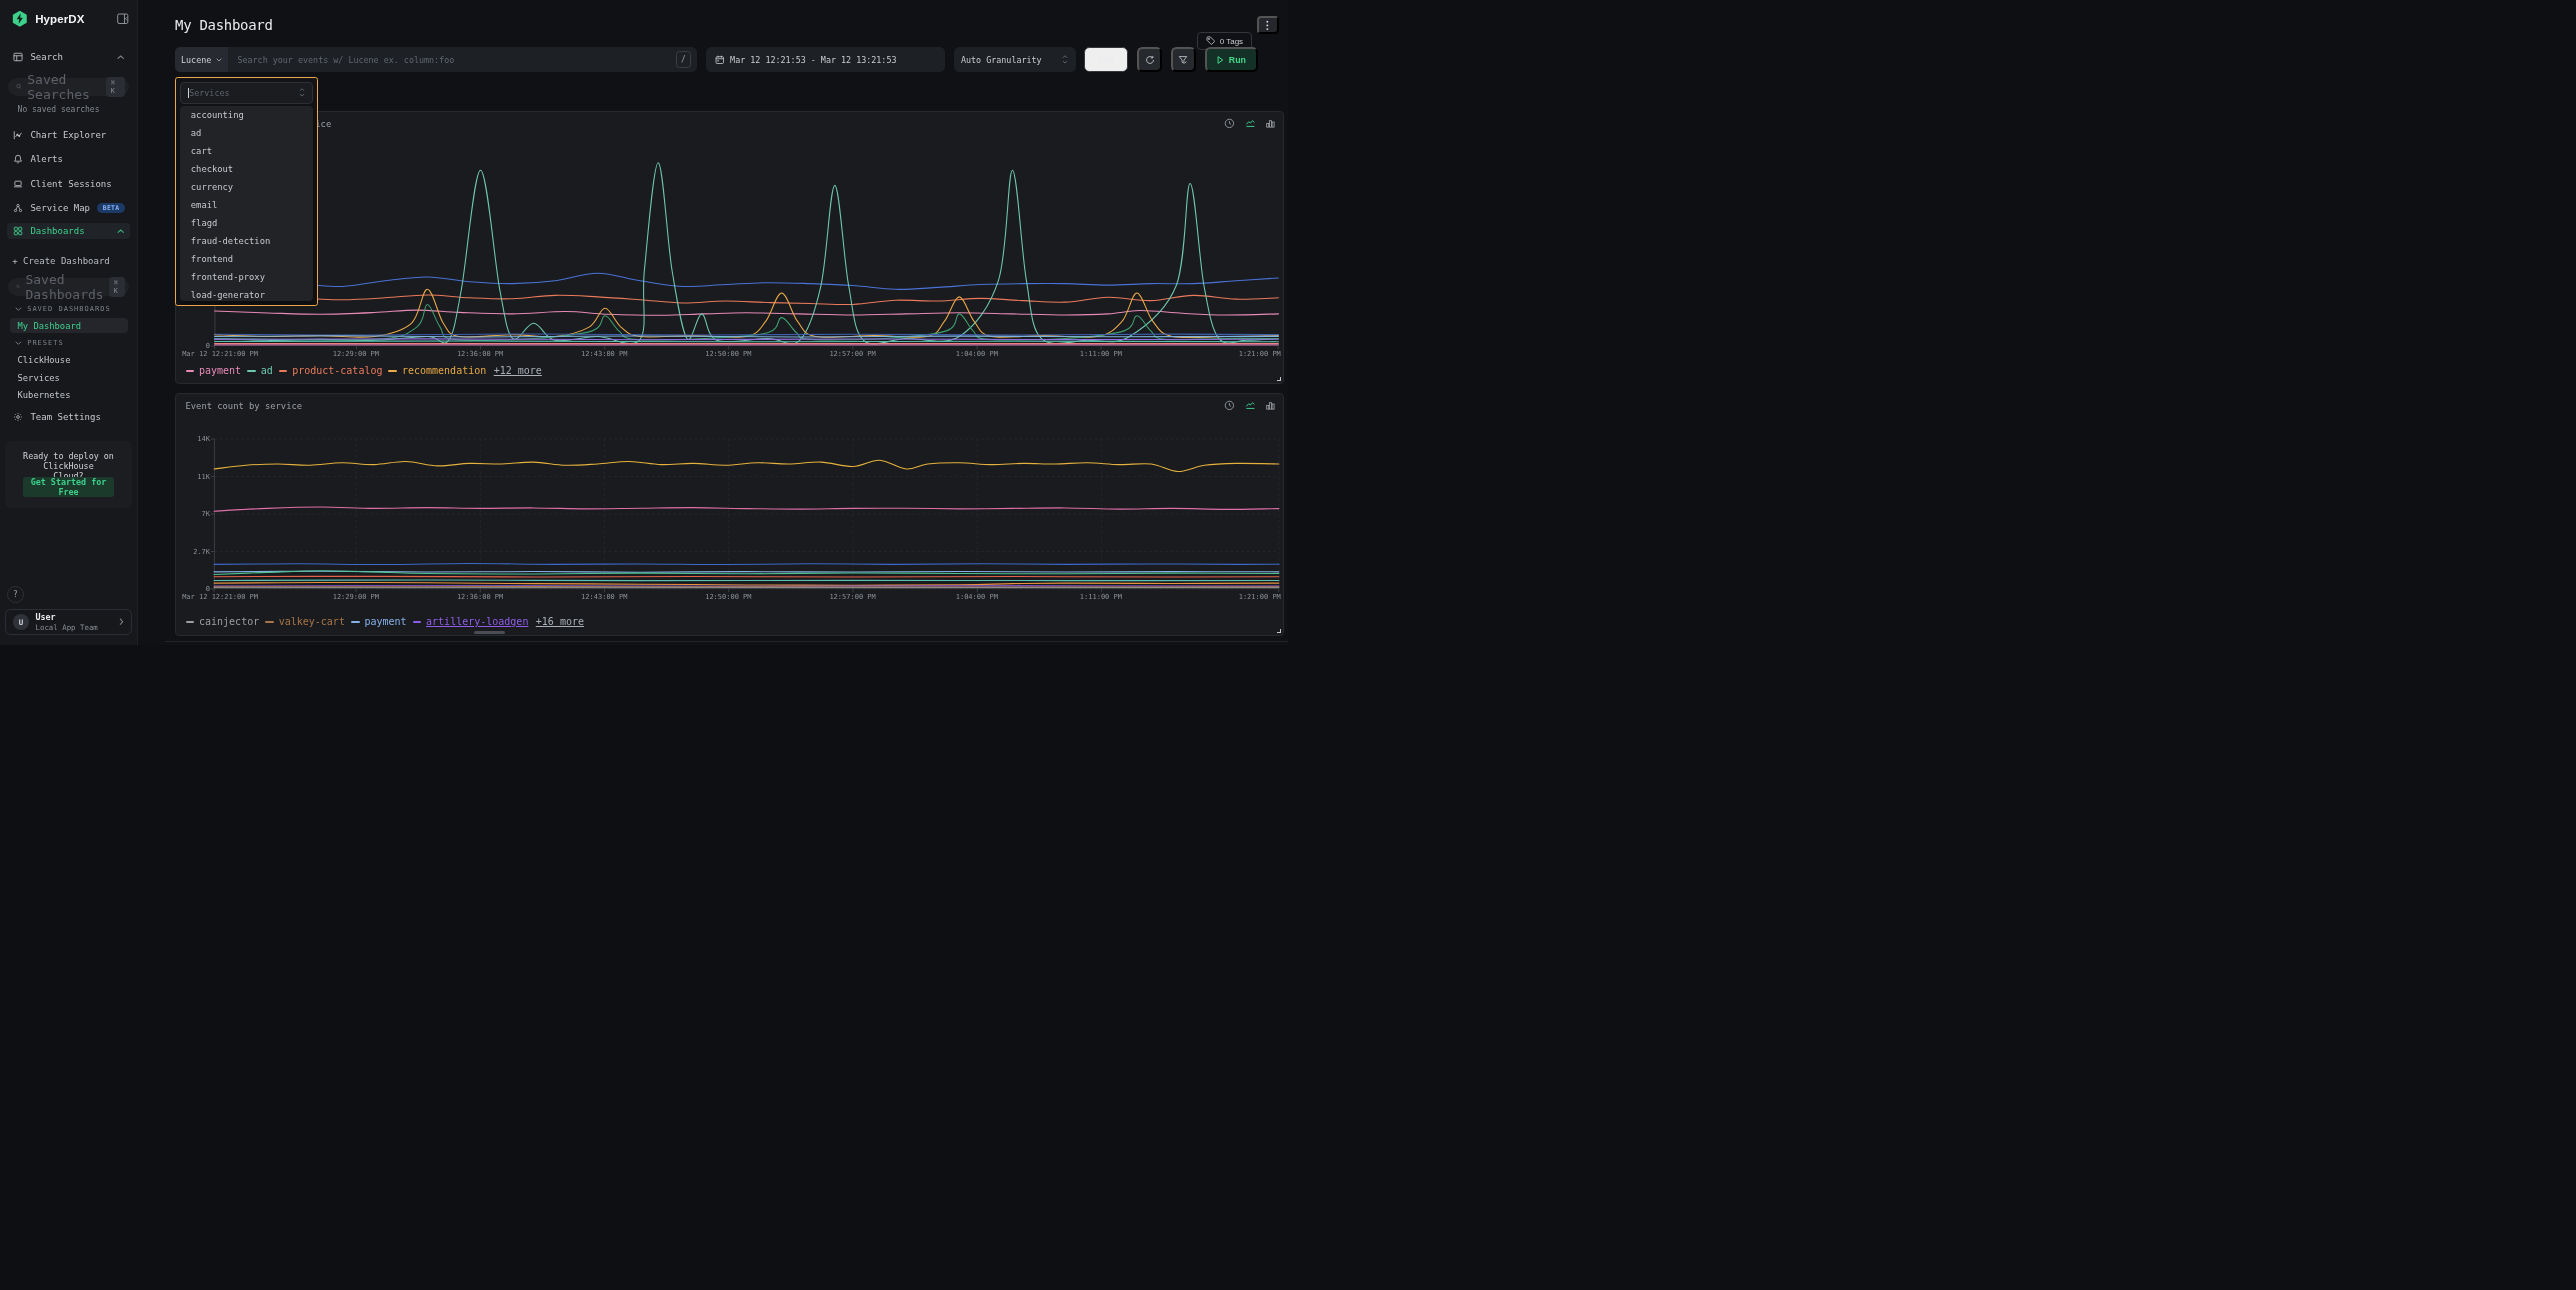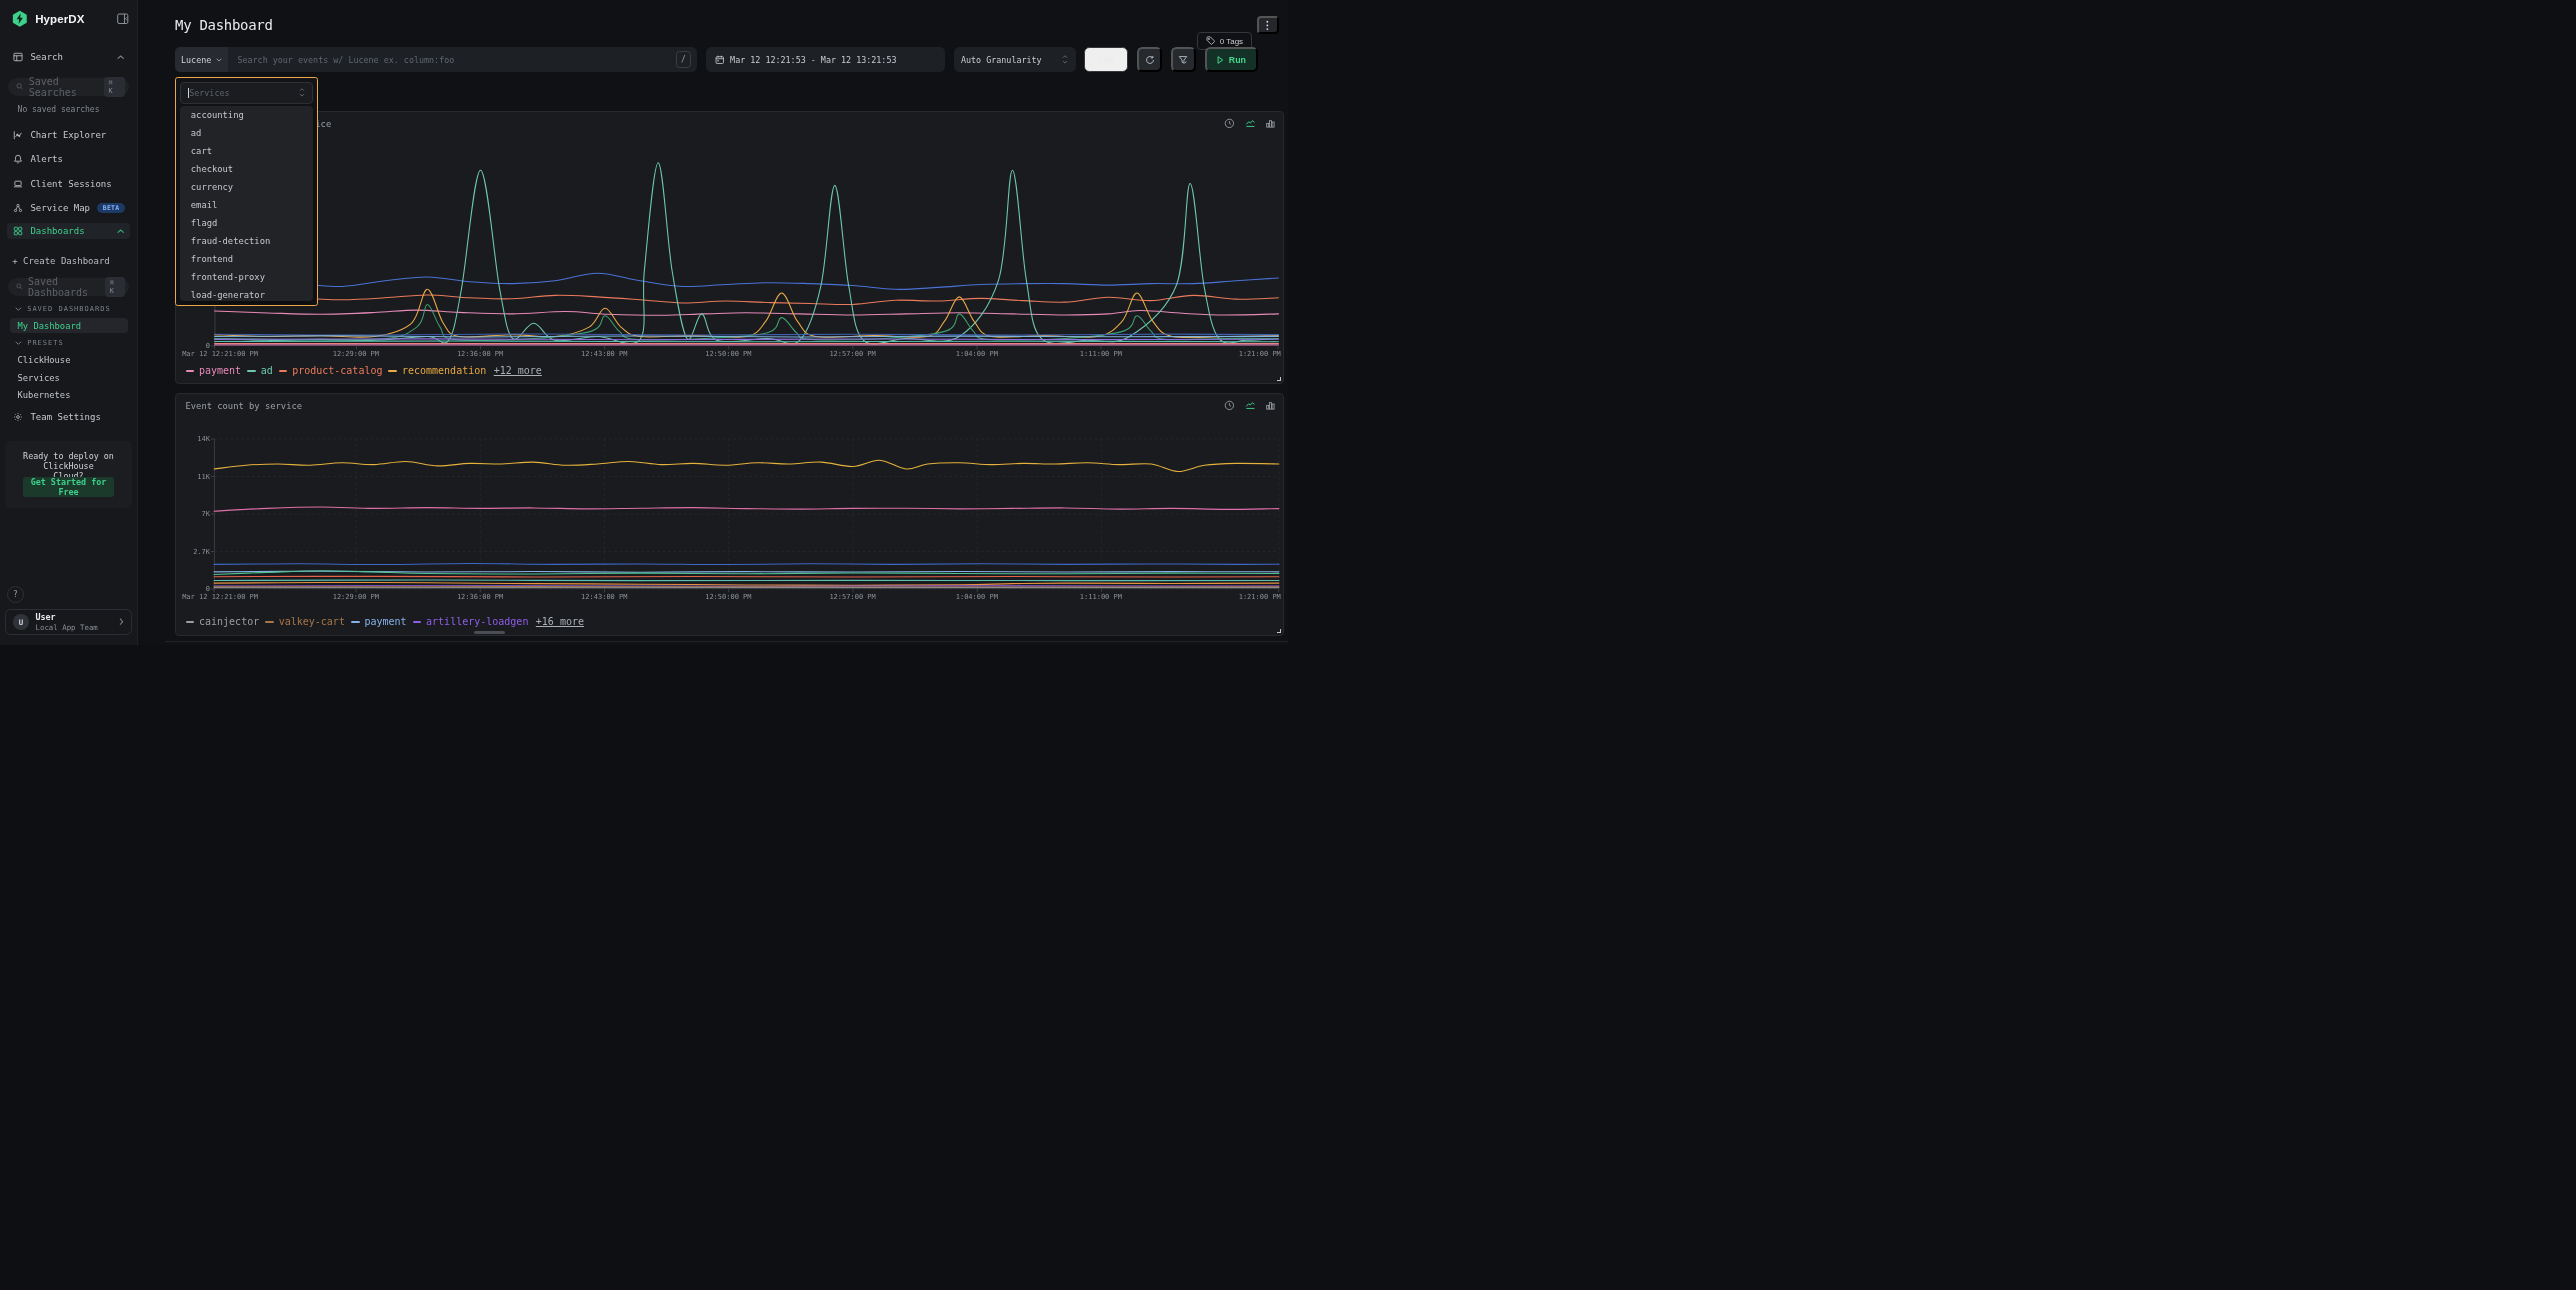--- a/index.html
+++ b/index.html
@@ -12,21 +12,21 @@
   .sb-logo-row { position:absolute; left:10.8px; top:9.5px; right:8px; height:19px; display:flex; align-items:center; gap:6.8px; }
   .sb-logo-hex { width:17.6px; height:17.6px; flex:0 0 auto; }
   .sb-brand { font-family:"Liberation Sans", sans-serif; font-weight:bold; font-size:11.5px; color:#f2f3f5; letter-spacing:0.1px; }
   .sb-collapse { margin-left:auto; width:13.5px; height:13.5px; opacity:.85; cursor:pointer; }
   .sb-item { position:absolute; left:6.8px; right:6.8px; height:16px; display:flex; align-items:center; gap:7.4px; padding:0 5.4px; font-size:9px; color:#c7cacf; border-radius:4px; cursor:pointer; }
   .sb-item .sb-ic { width:10.8px; height:10.8px; flex:0 0 auto; display:flex; align-items:center; justify-content:center; }
   .sb-item .chev { margin-left:auto; opacity:.8; }
   .sb-item.active { background:#202429; color:#3ed18c; }
   .sb-item.active svg { stroke:#3ed18c; }
   .sb-pill-input { position:absolute; left:8px; right:8px; height:17.6px; background:#1f2125; border-radius:9.5px; display:flex; align-items:center; gap:5.4px; padding:0 4px 0 8px; cursor:text; }
-  .sb-pill-input .ph { font-size:10px; color:#5d6167; flex:1 1 auto; }
+  .sb-pill-input .ph { font-size:13px; color:#5d6167; flex:1 1 auto; }
   .kbd { background:#2a2d33; color:#8a8e95; border-radius:3.4px; font-size:6.8px; padding:2px 4.7px; letter-spacing:0.7px; }
   .sb-dim { position:absolute; left:17.6px; font-size:8px; color:#85898f; }
   .sb-section { position:absolute; left:15px; right:8px; font-size:7px; letter-spacing:1px; color:#7d828a; display:flex; align-items:center; gap:5.4px; }
   .sb-sub { position:absolute; left:9.5px; right:9.5px; height:15px; display:flex; align-items:center; padding:0 8px; font-size:8.8px; color:#c3c6cb; border-radius:4px; cursor:pointer; }
   .sb-sub.active { background:#24262b; color:#3ed18c; }
   .badge-beta { margin-left:auto; background:#1d3a66; color:#84b3f6; font-size:6.4px; font-weight:bold; letter-spacing:0.3px; padding:1.4px 5.4px; border-radius:6px; }
   .cloud-card { position:absolute; left:5.4px; right:5.4px; top:441px; height:67px; background:#1b1d21; border-radius:5.4px; text-align:center; }
   .cloud-card .l1 { margin-top:9.5px; font-size:8.4px; color:#cfd2d6; }
   .cloud-card .l2 { font-size:8.4px; color:#cfd2d6; }
   .cloud-cta { position:absolute; left:17.6px; right:17.6px; top:36px; height:19.6px; background:#1c3a2c; border-radius:2.7px; color:#3ed18c; font-weight:bold; font-size:8.4px; display:flex; align-items:center; justify-content:center; cursor:pointer; }
@@ -512,21 +512,21 @@
         <span class="li">
           <span class="dash" style="background: rgb(168, 118, 72);"></span>
           <span style="color: rgb(168, 118, 72);">valkey-cart</span>
         </span>
         <span class="li">
           <span class="dash" style="background: rgb(134, 177, 232);"></span>
           <span style="color: rgb(134, 177, 232);">payment</span>
         </span>
         <span class="li">
           <span class="dash" style="background: rgb(143, 94, 232);"></span>
-          <span style="color: rgb(143, 94, 232);">artillery-loadgen</span>
+          <span style="color: rgb(143, 94, 232); text-decoration: underline;">artillery-loadgen</span>
         </span>
         <span class="more">+16 more</span>
       </div>
     <div class="legend-scroll-thumb"></div>
     <div class="resize-corner"></div>
   </section>
 
   <div id="svc-box">
     <div class="svc-input">
       <span class="svc-caret"></span>

